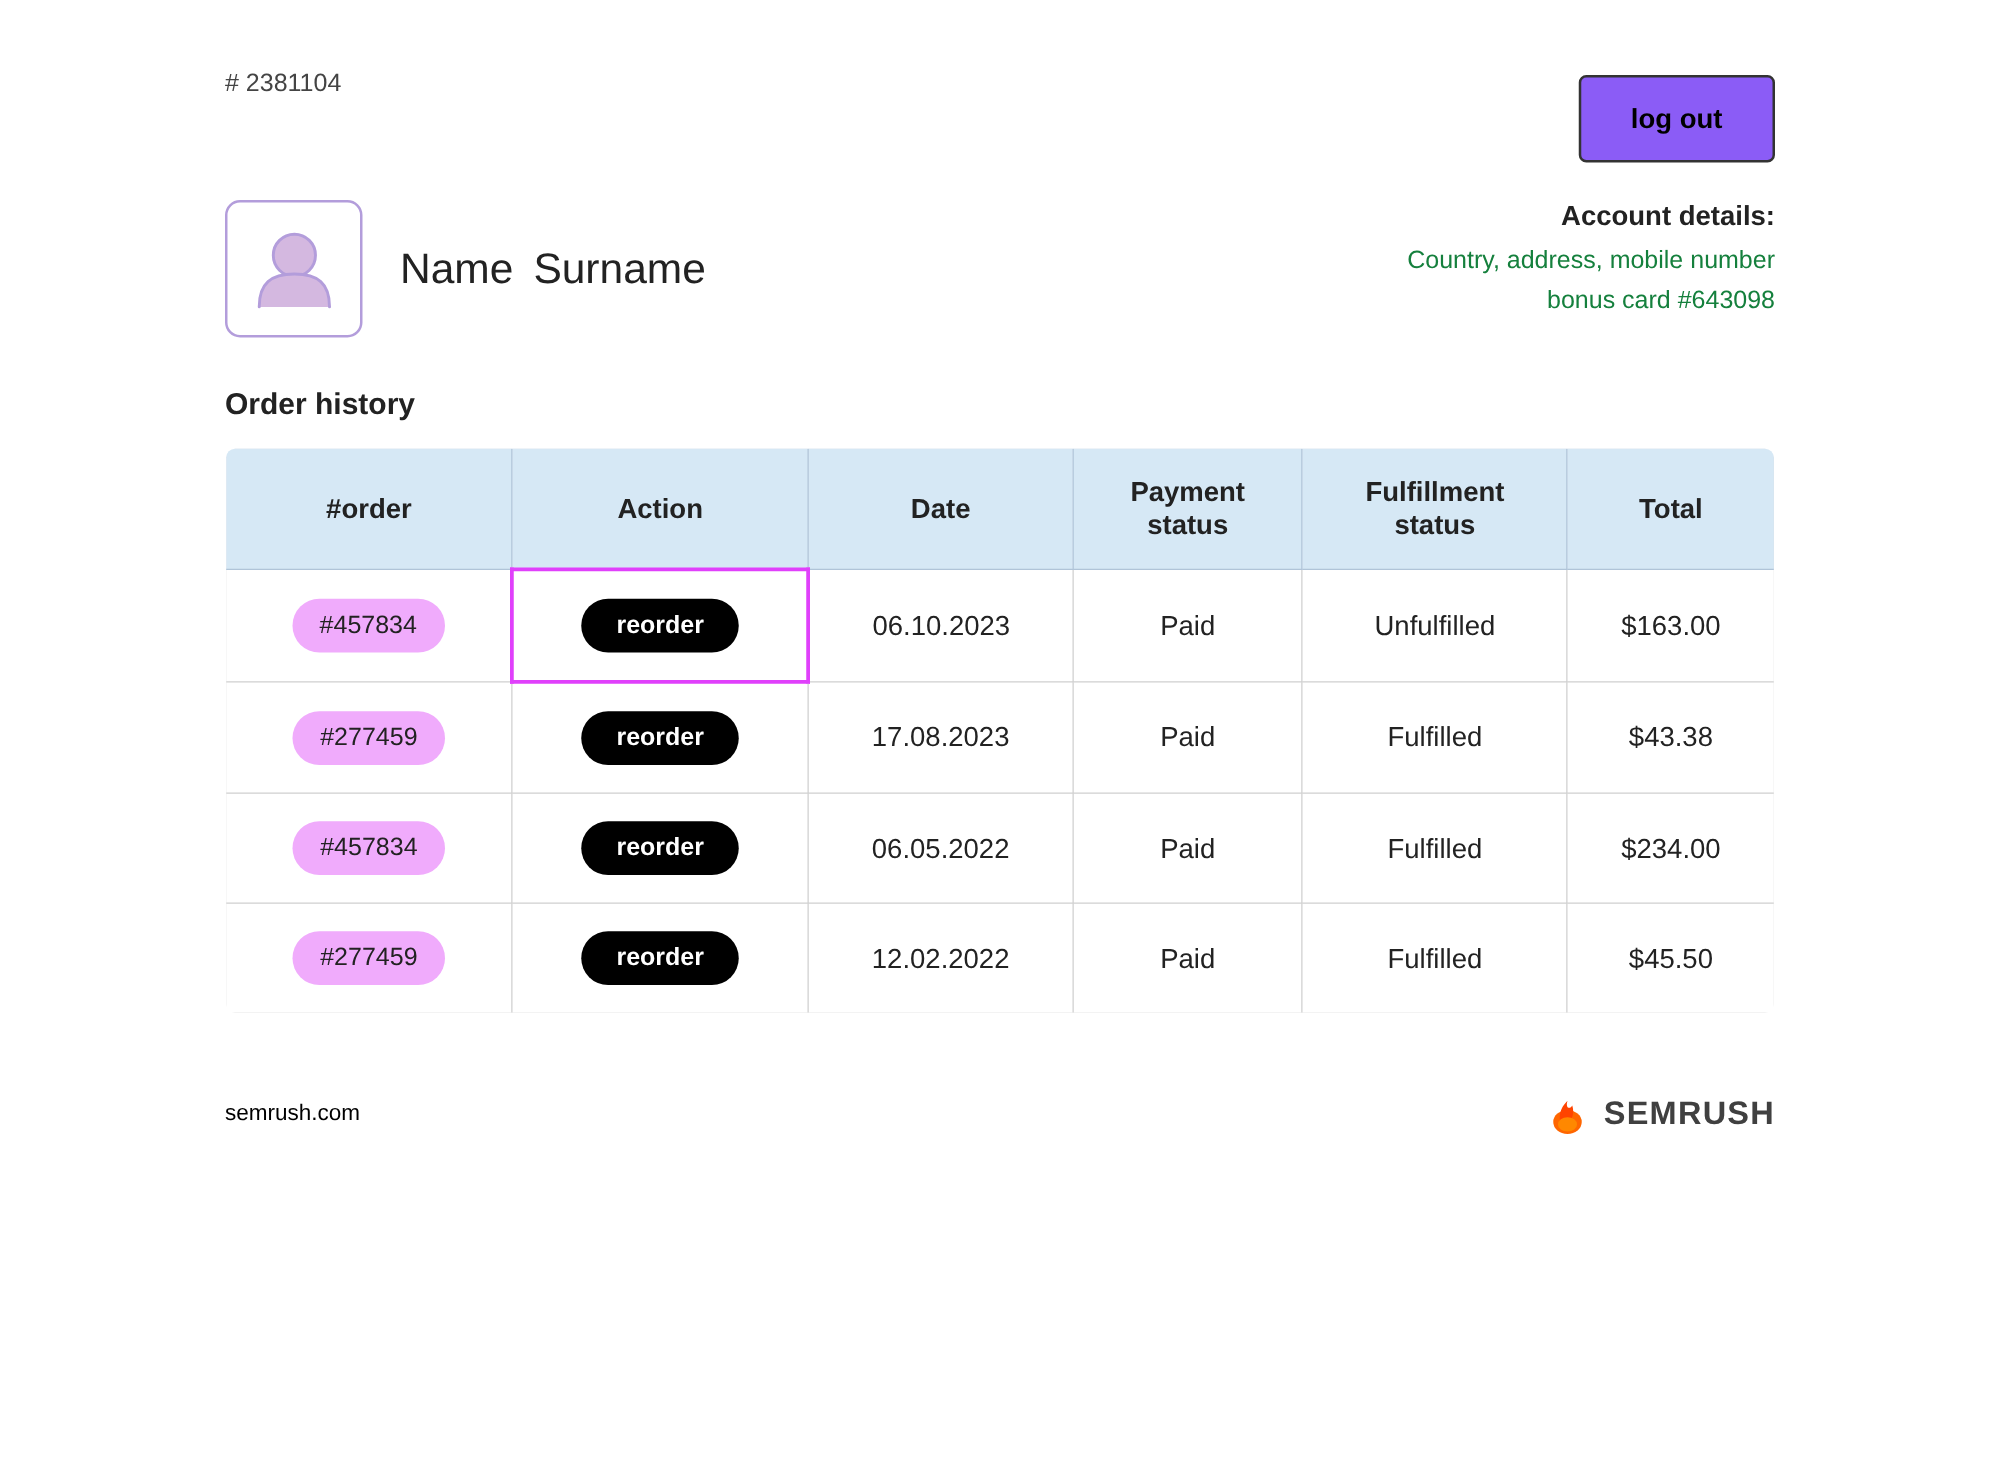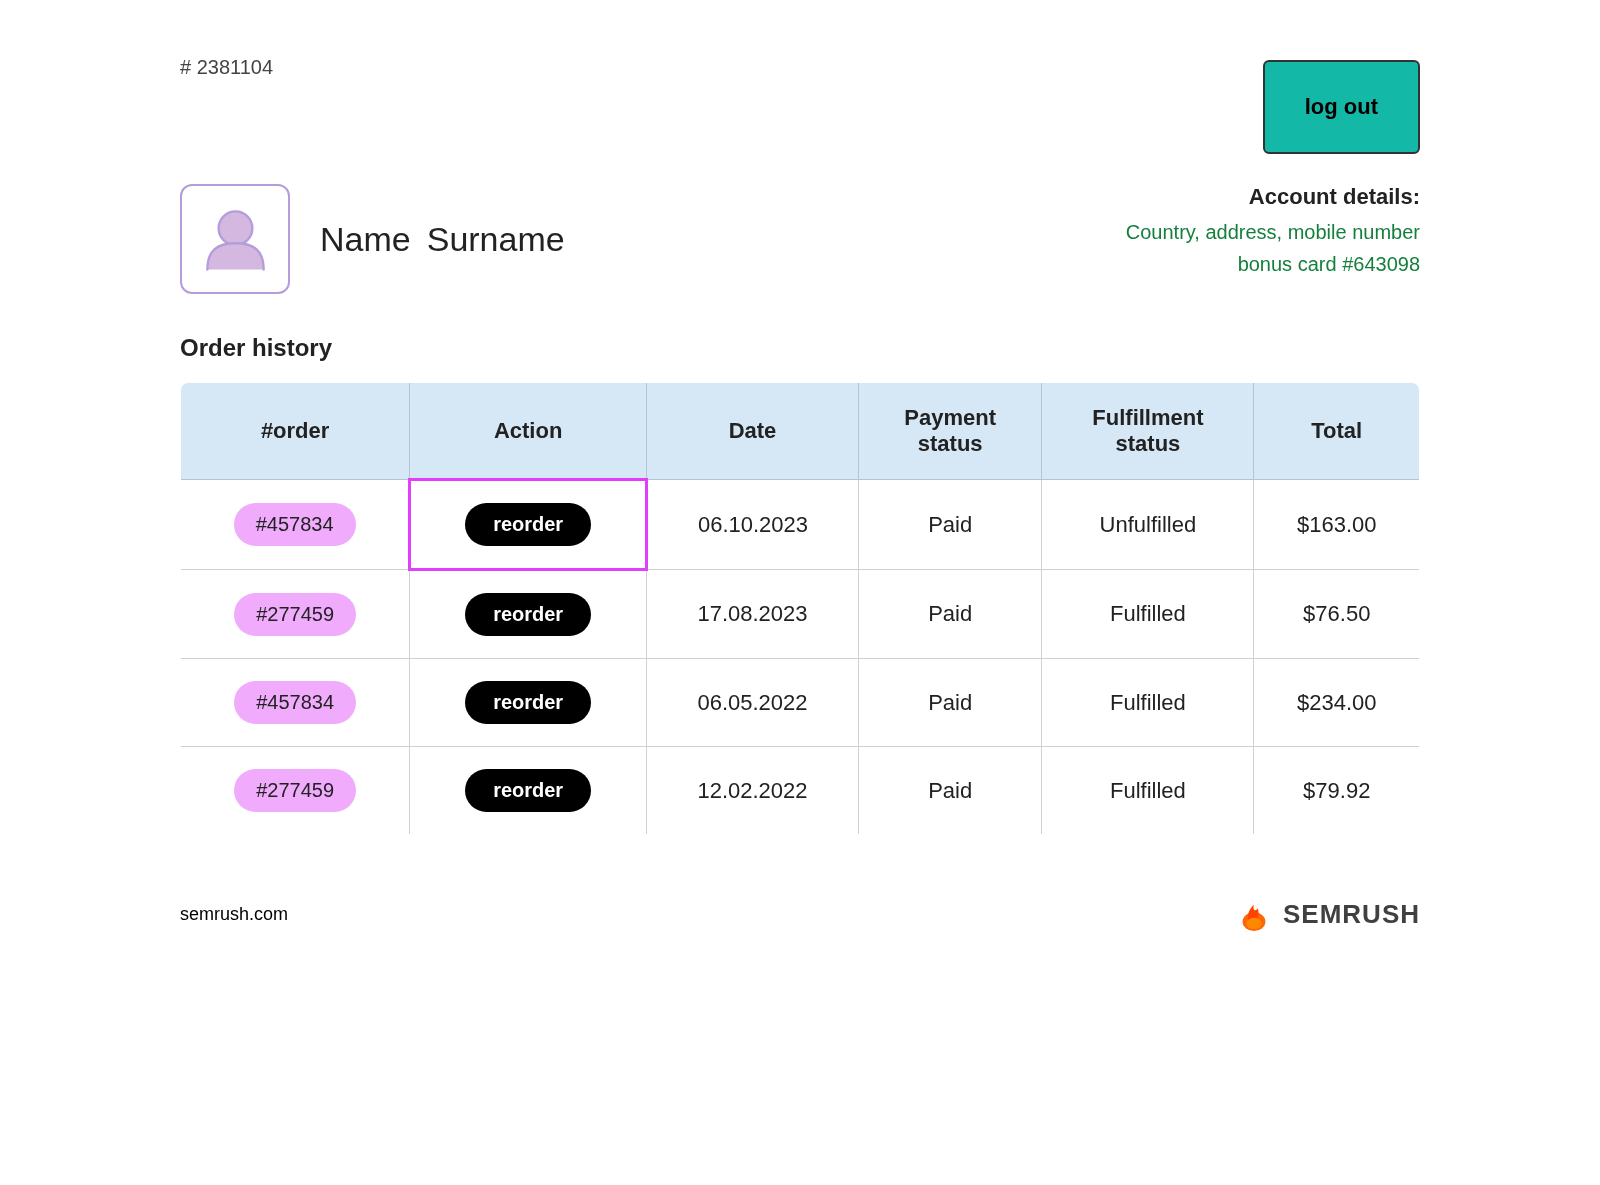--- a/index.html
+++ b/index.html
@@ -34,22 +34,22 @@
     }
 
     .header-left .account-id {
       font-size: 20px;
       color: #444;
       margin-top: 6px;
     }
 
     .logout-btn {
       border: 2px solid #333;
-      background: #14b8a6;
-      padding: 32px 40px;
+      background: #8b5cf6;
+      padding: 20px 40px;
       font-size: 22px;
       font-weight: 600;
       cursor: pointer;
       border-radius: 6px;
       margin-top: 10px;
       text-align: right;
     }
 
     
     .profile-section {
@@ -268,37 +268,37 @@
             <td>Paid</td>
             <td>Unfulfilled</td>
             <td>$163.00</td>
           </tr>
           <tr>
             <td><span class="order-number-badge">#277459</span></td>
             <td><button class="reorder-btn">reorder</button></td>
             <td>17.08.2023</td>
             <td>Paid</td>
             <td>Fulfilled</td>
-            <td>$76.50</td>
+            <td>$43.38</td>
           </tr>
           <tr>
             <td><span class="order-number-badge">#457834</span></td>
             <td><button class="reorder-btn">reorder</button></td>
             <td>06.05.2022</td>
             <td>Paid</td>
             <td>Fulfilled</td>
             <td>$234.00</td>
           </tr>
           <tr>
             <td><span class="order-number-badge">#277459</span></td>
             <td><button class="reorder-btn">reorder</button></td>
             <td>12.02.2022</td>
             <td>Paid</td>
             <td>Fulfilled</td>
-            <td>$79.92</td>
+            <td>$45.50</td>
           </tr>
         </tbody>
     </table>
   </div>
 
   <div class="footer">
     <span class="footer-domain">semrush.com</span>
     <div class="semrush-logo">
 
       <svg class="semrush-icon" viewBox="0 0 40 40" fill="none" xmlns="http://www.w3.org/2000/svg">

